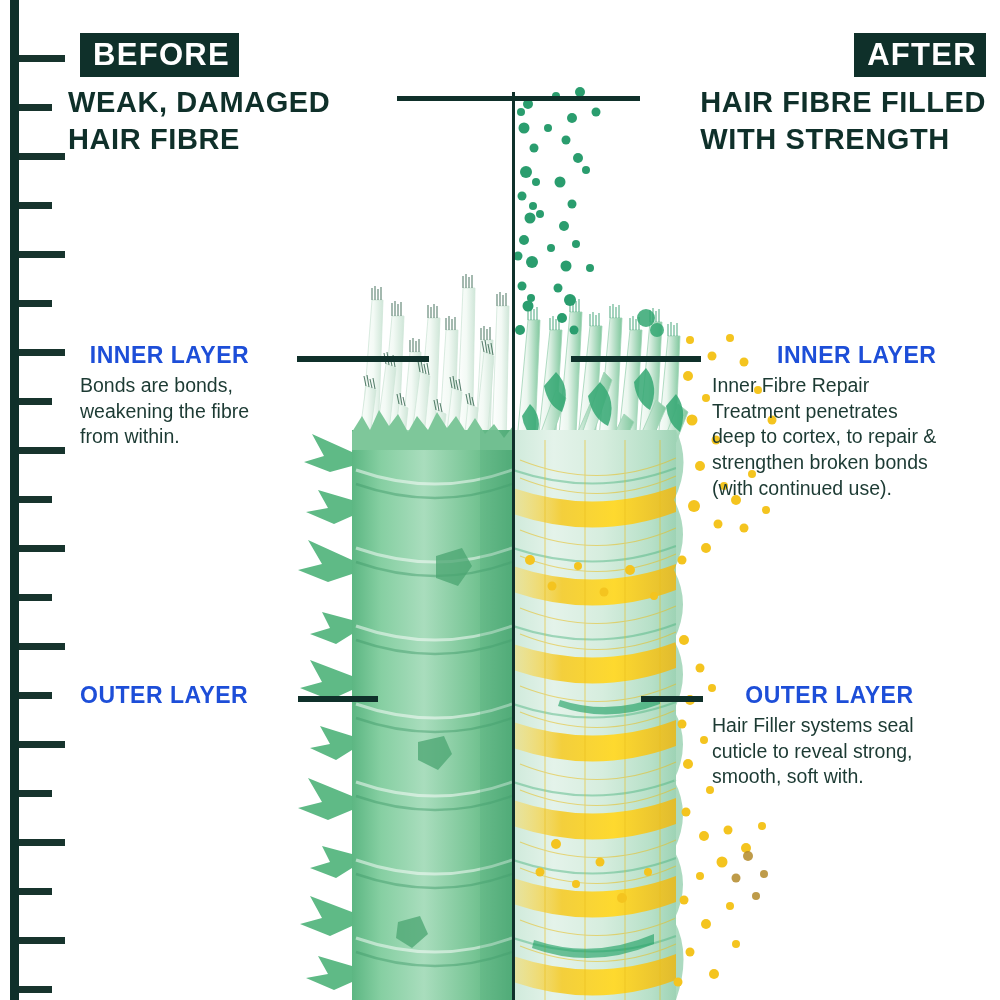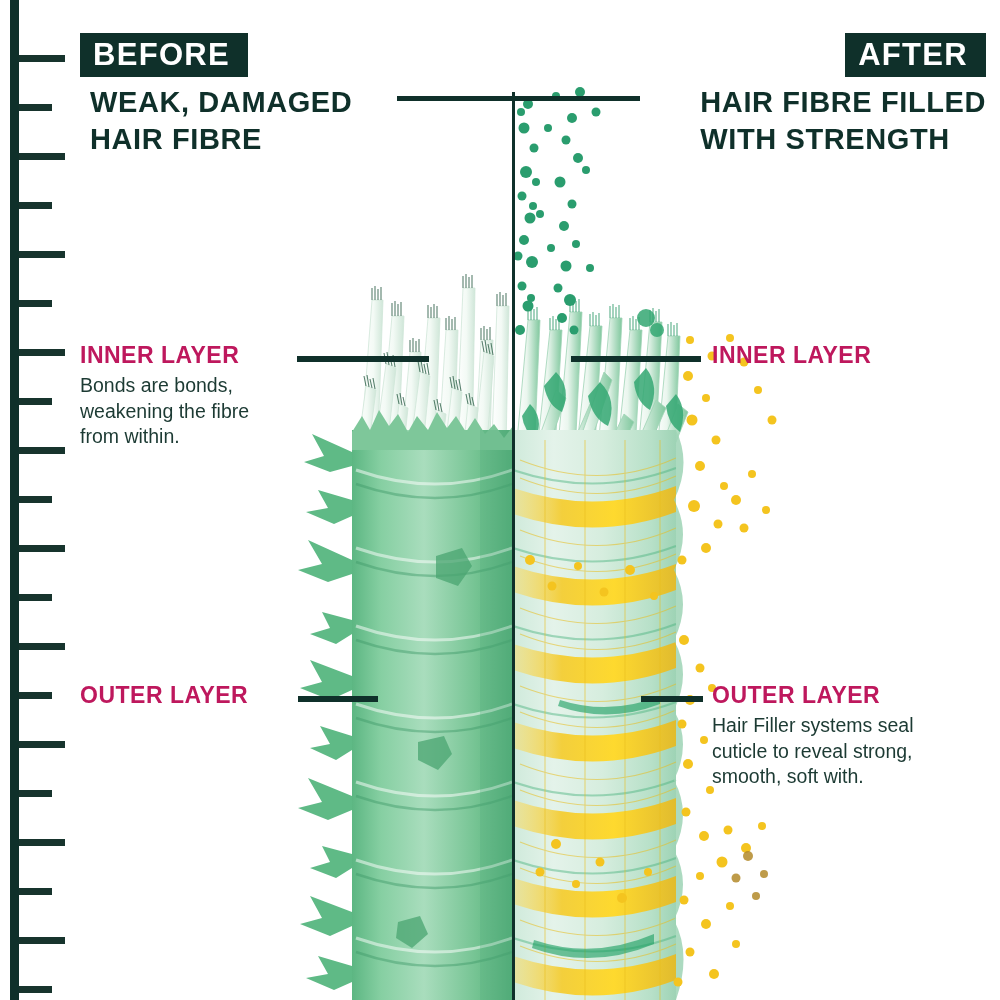--- a/index.html
+++ b/index.html
@@ -39,48 +39,49 @@
   .tick.short { width: 33px; }
 
   
   .badge {
     position: absolute;
     background: #0f302a;
     color: #ffffff;
     font-weight: 800;
     font-size: 31px;
     letter-spacing: 1.3px;
-    padding: 6px 18px 7px 13px;
+    padding: 6px 9px 7px 13px;
     line-height: 1;
     white-space: nowrap;
   }
   #badge-before { left: 80px; top: 33px; }
   #badge-after  { right: 14px; top: 33px; text-align: center; }
 
   .headline {
     position: absolute;
     color: #0f302a;
     font-weight: 800;
     font-size: 29px;
     line-height: 1.26;
     letter-spacing: 0.6px;
     white-space: pre-line;
   }
-  #headline-before { left: 90px; top: 84px; text-align: left; }
+  #headline-before { left: 68px; top: 84px; text-align: left; }
   #headline-after  { right: 14px; top: 84px; text-align: left; }
 
   
   .callout { position: absolute; }
   .callout-title {
-    color: #be185d;
+    color: #1d4ed8;
     font-weight: 800;
     font-size: 23px;
     letter-spacing: 0.5px;
     line-height: 1;
     white-space: nowrap;
+    text-align: right;
   }
   .callout-body {
     color: #1c3a33;
     font-size: 19.5px;
     line-height: 1.32;
     margin-top: 6px;
     white-space: pre-line;
   }
   #callout-inner-left  { left: 80px; top: 344px; }
   #callout-inner-right { left: 712px; top: 344px; }
@@ -495,20 +496,25 @@
 weakening the fibre
 from within.</div>
   </div>
 
   <div class="callout" id="callout-outer-left">
     <div class="callout-title">OUTER LAYER</div>
   </div>
 
   <div class="callout" id="callout-inner-right">
     <div class="callout-title">INNER LAYER</div>
+    <div class="callout-body">Inner Fibre Repair
+Treatment penetrates
+deep to cortex, to repair &amp;
+strengthen broken bonds
+(with continued use).</div>
   </div>
 
   <div class="callout" id="callout-outer-right">
     <div class="callout-title">OUTER LAYER</div>
     <div class="callout-body">Hair Filler systems seal
 cuticle to reveal strong,
 smooth, soft with.</div>
   </div>
 
 </div>

